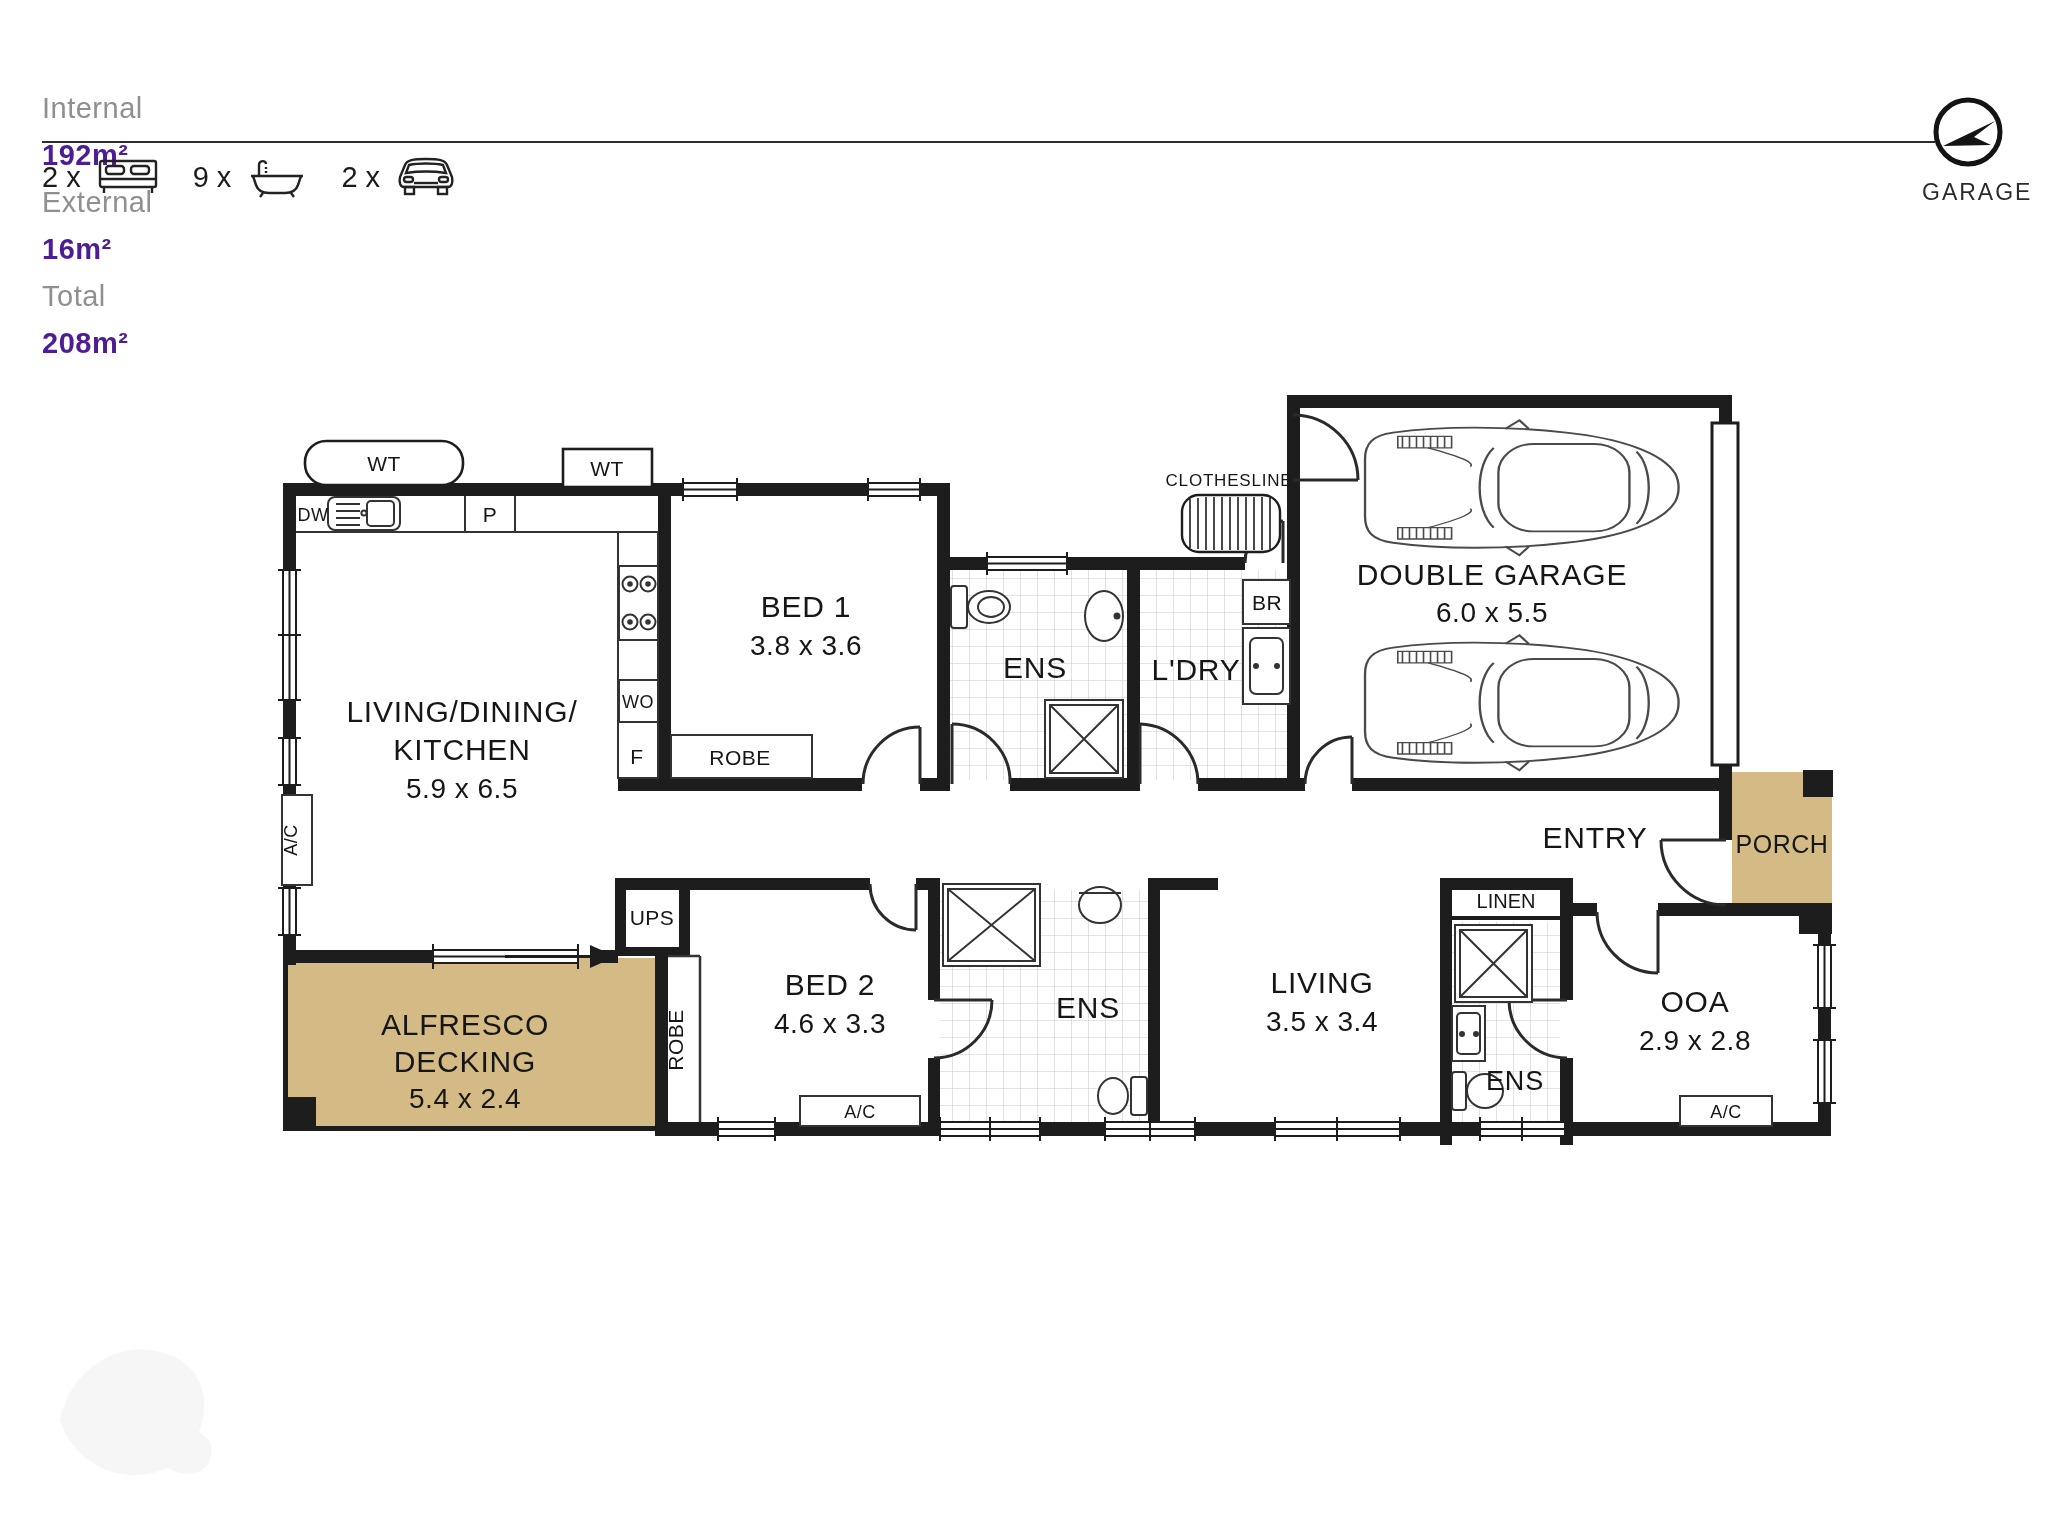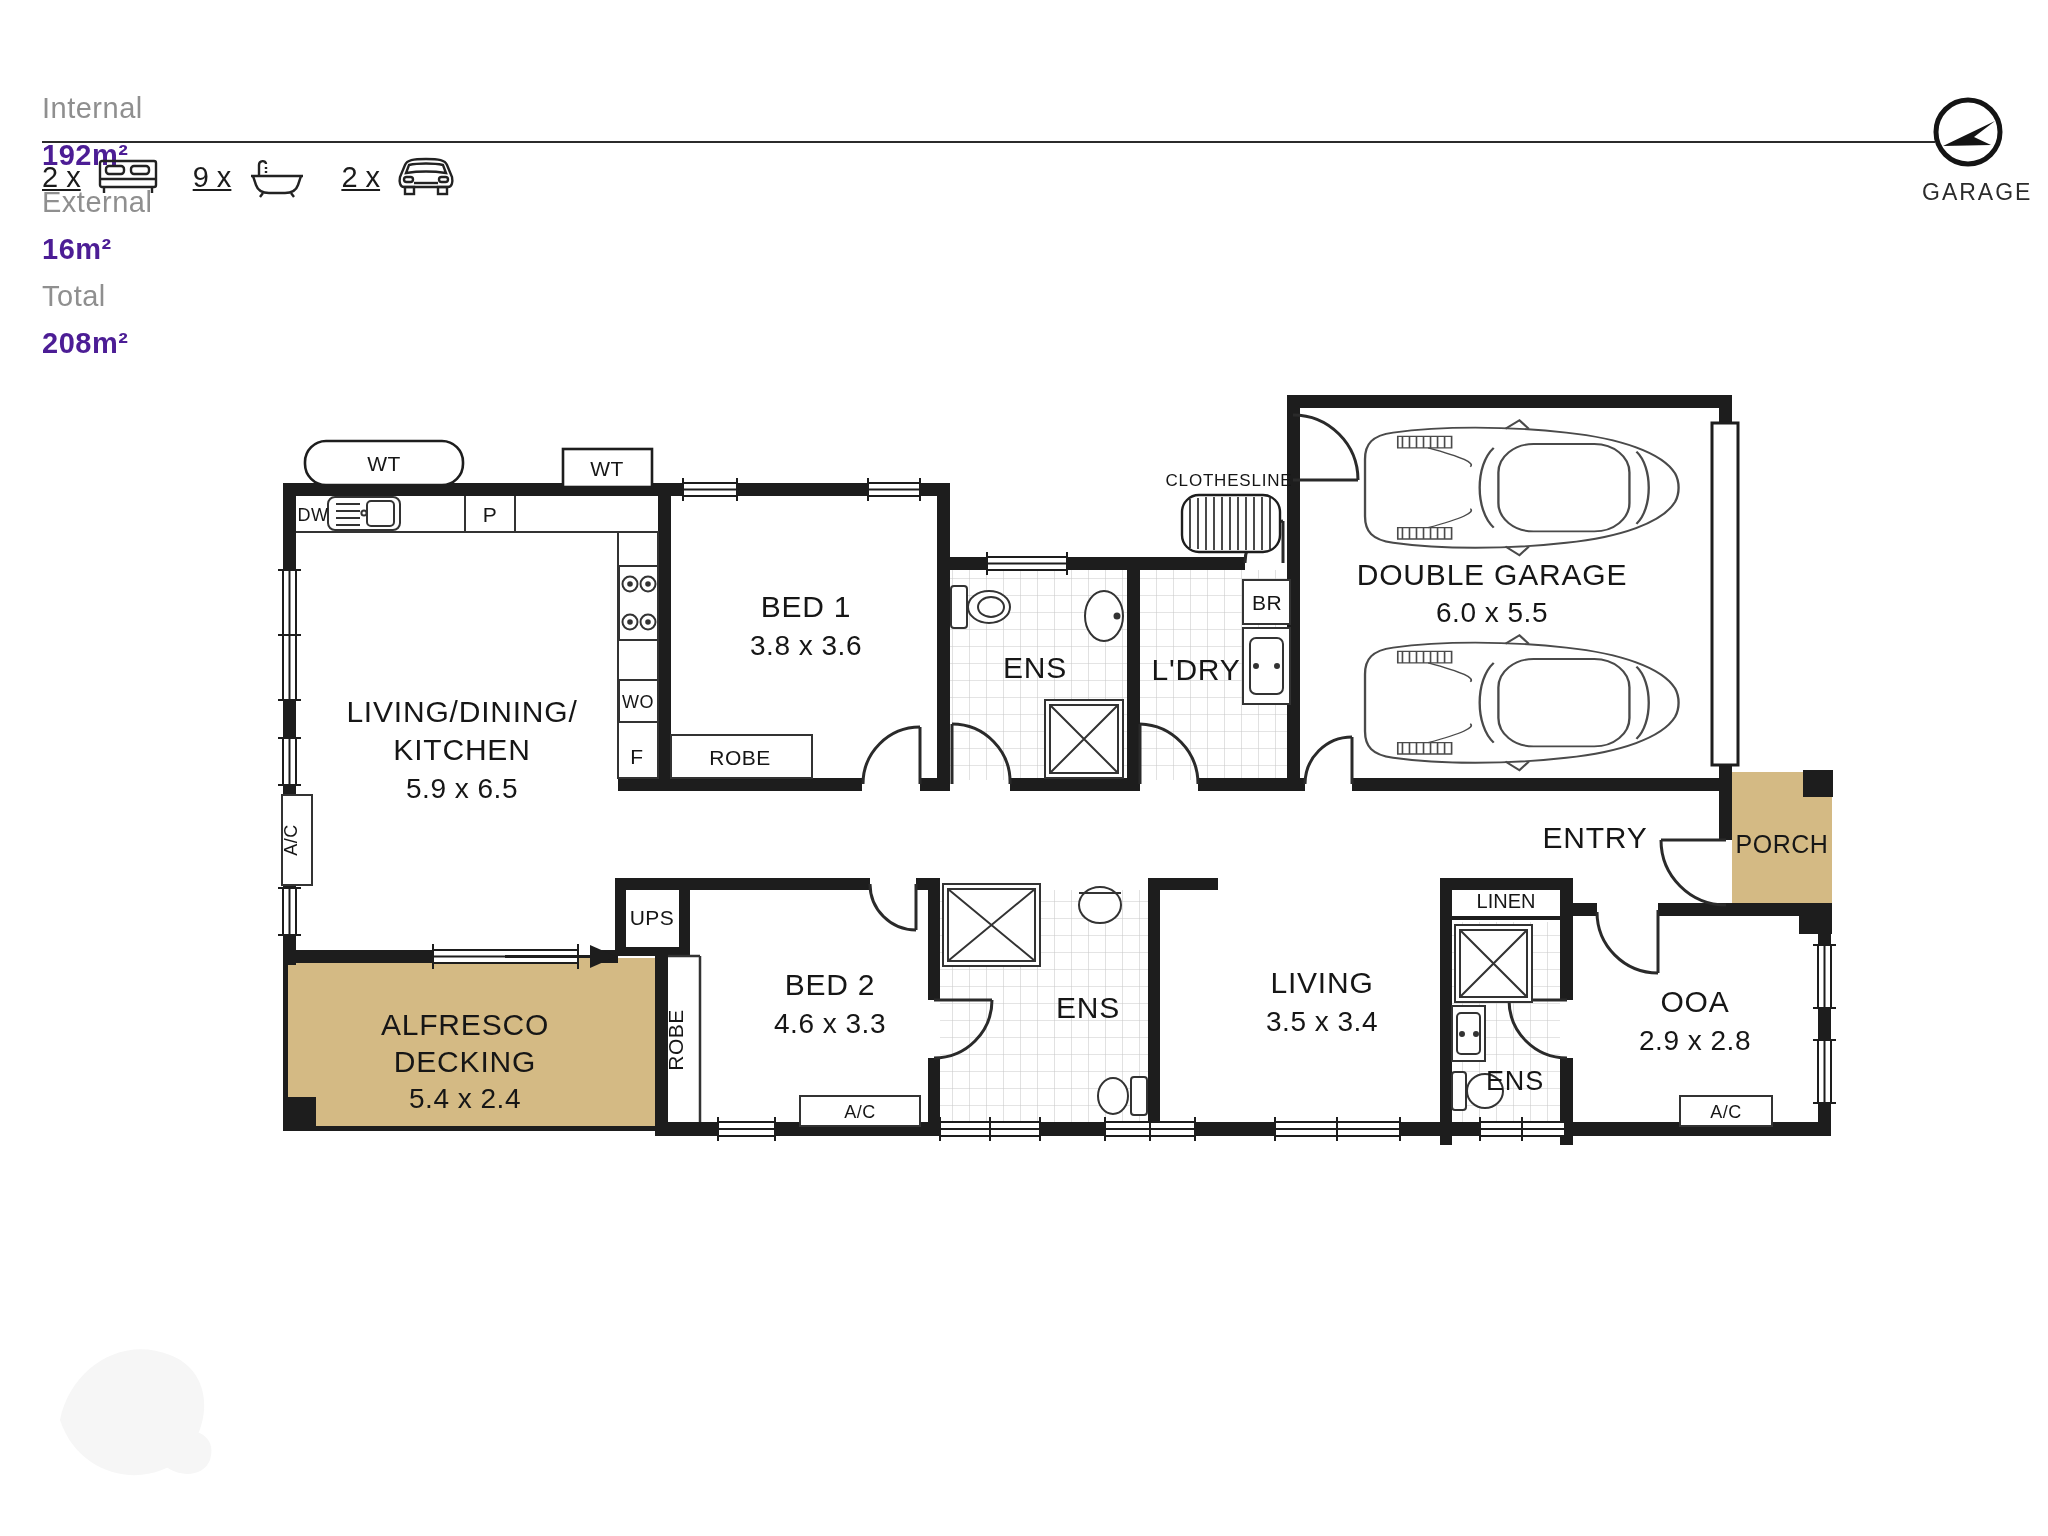--- a/index.html
+++ b/index.html
@@ -5,21 +5,21 @@
   html,body{margin:0;padding:0;background:#ffffff;}
   body{width:2048px;height:1536px;position:relative;overflow:hidden;
        font-family:"Liberation Sans", sans-serif;color:#1b1b1b;}
   .hdr{position:absolute;top:92px;left:42px;display:flex;align-items:baseline;gap:14px;
        font-size:29px;letter-spacing:.5px;flex-direction:column;}
   .hdr .lbl{color:#8f8f8f;}
   .hdr .val{color:#4c1d95;font-weight:bold;margin-right:18px;}
   .rule{position:absolute;top:141px;left:42px;width:1893px;height:2px;background:#2b2b2b;}
   .iconrow{position:absolute;top:156px;left:42px;display:flex;align-items:center;gap:16px;
        font-size:29px;color:#1b1b1b;}
-  .iconrow .cnt{margin-left:18px;text-decoration:underline;}
+  .iconrow .cnt{margin-left:18px;}
   .iconrow .cnt:first-child{margin-left:0;}
   .iconrow svg{display:block;}
   .compass{position:absolute;top:95px;left:1922px;width:92px;text-align:center;}
   .compass .nlabel{font-size:23px;letter-spacing:2px;color:#2b2b2b;margin-top:2px;}
   svg text{font-family:"Liberation Sans", sans-serif;fill:#161616;}
   .room-name{font-size:30px;letter-spacing:.8px;}
   .room-dims{font-size:28px;letter-spacing:.5px;}
   .small-lbl{font-size:21px;letter-spacing:.5px;}
   .tiny-lbl{font-size:18px;letter-spacing:.5px;}
   .clothes-lbl{font-size:17px;letter-spacing:.8px;}

